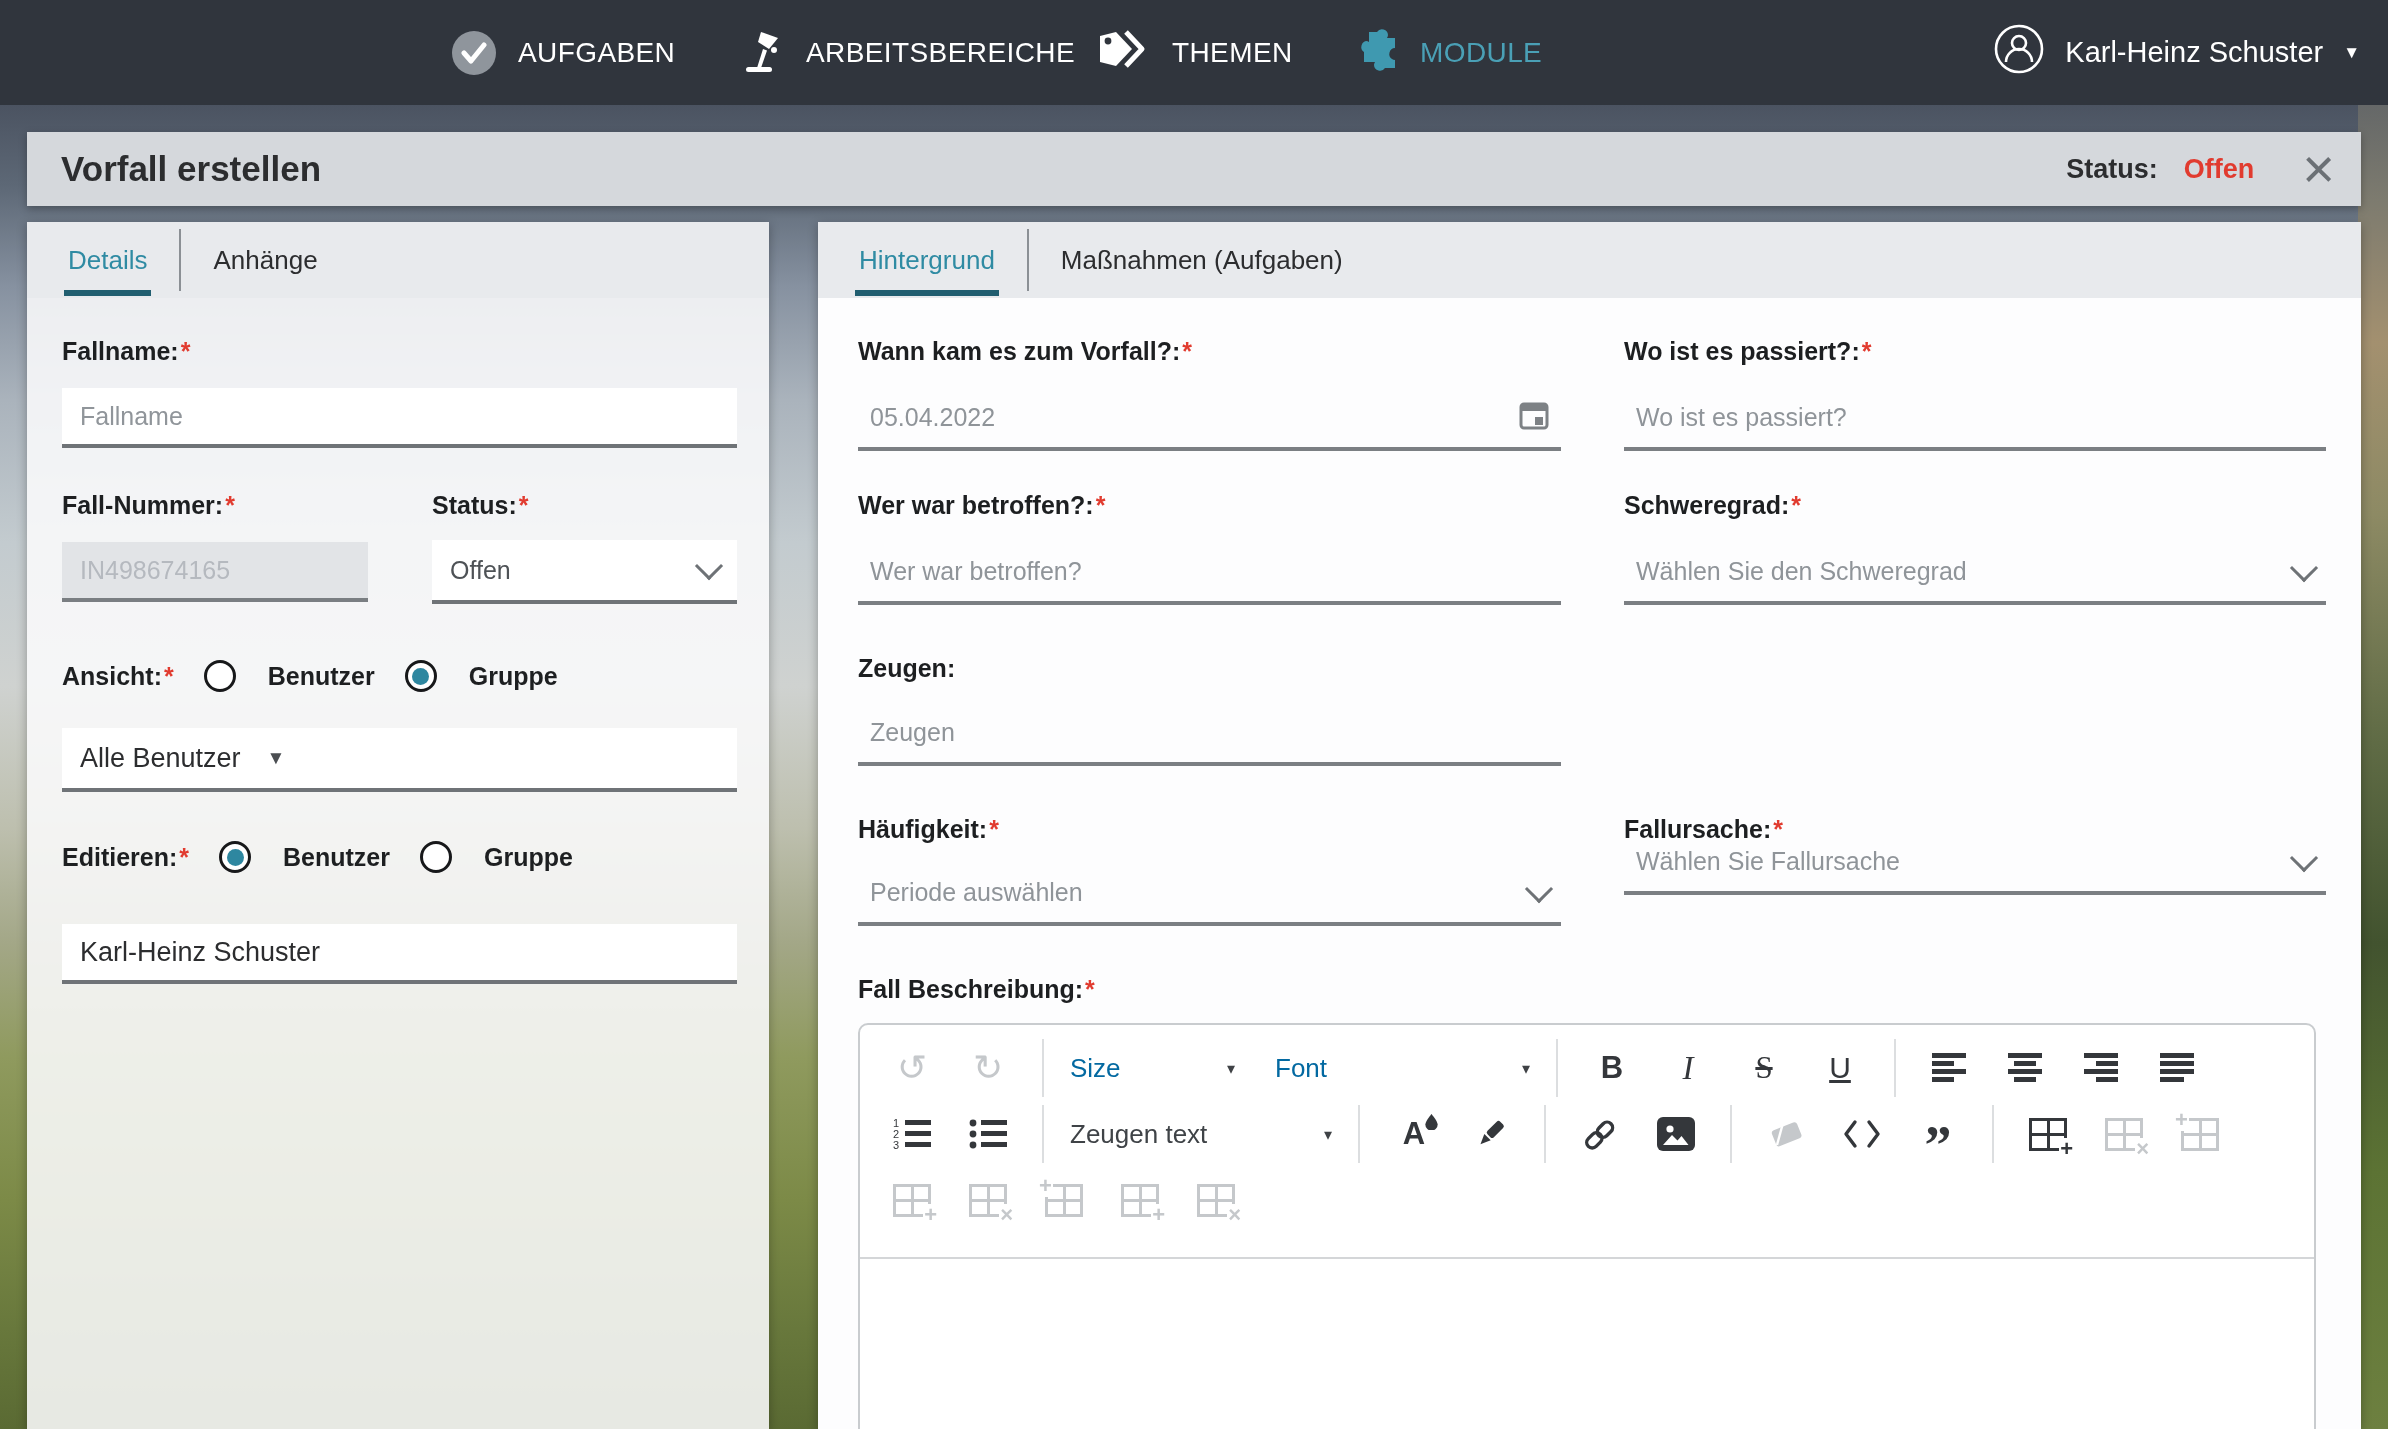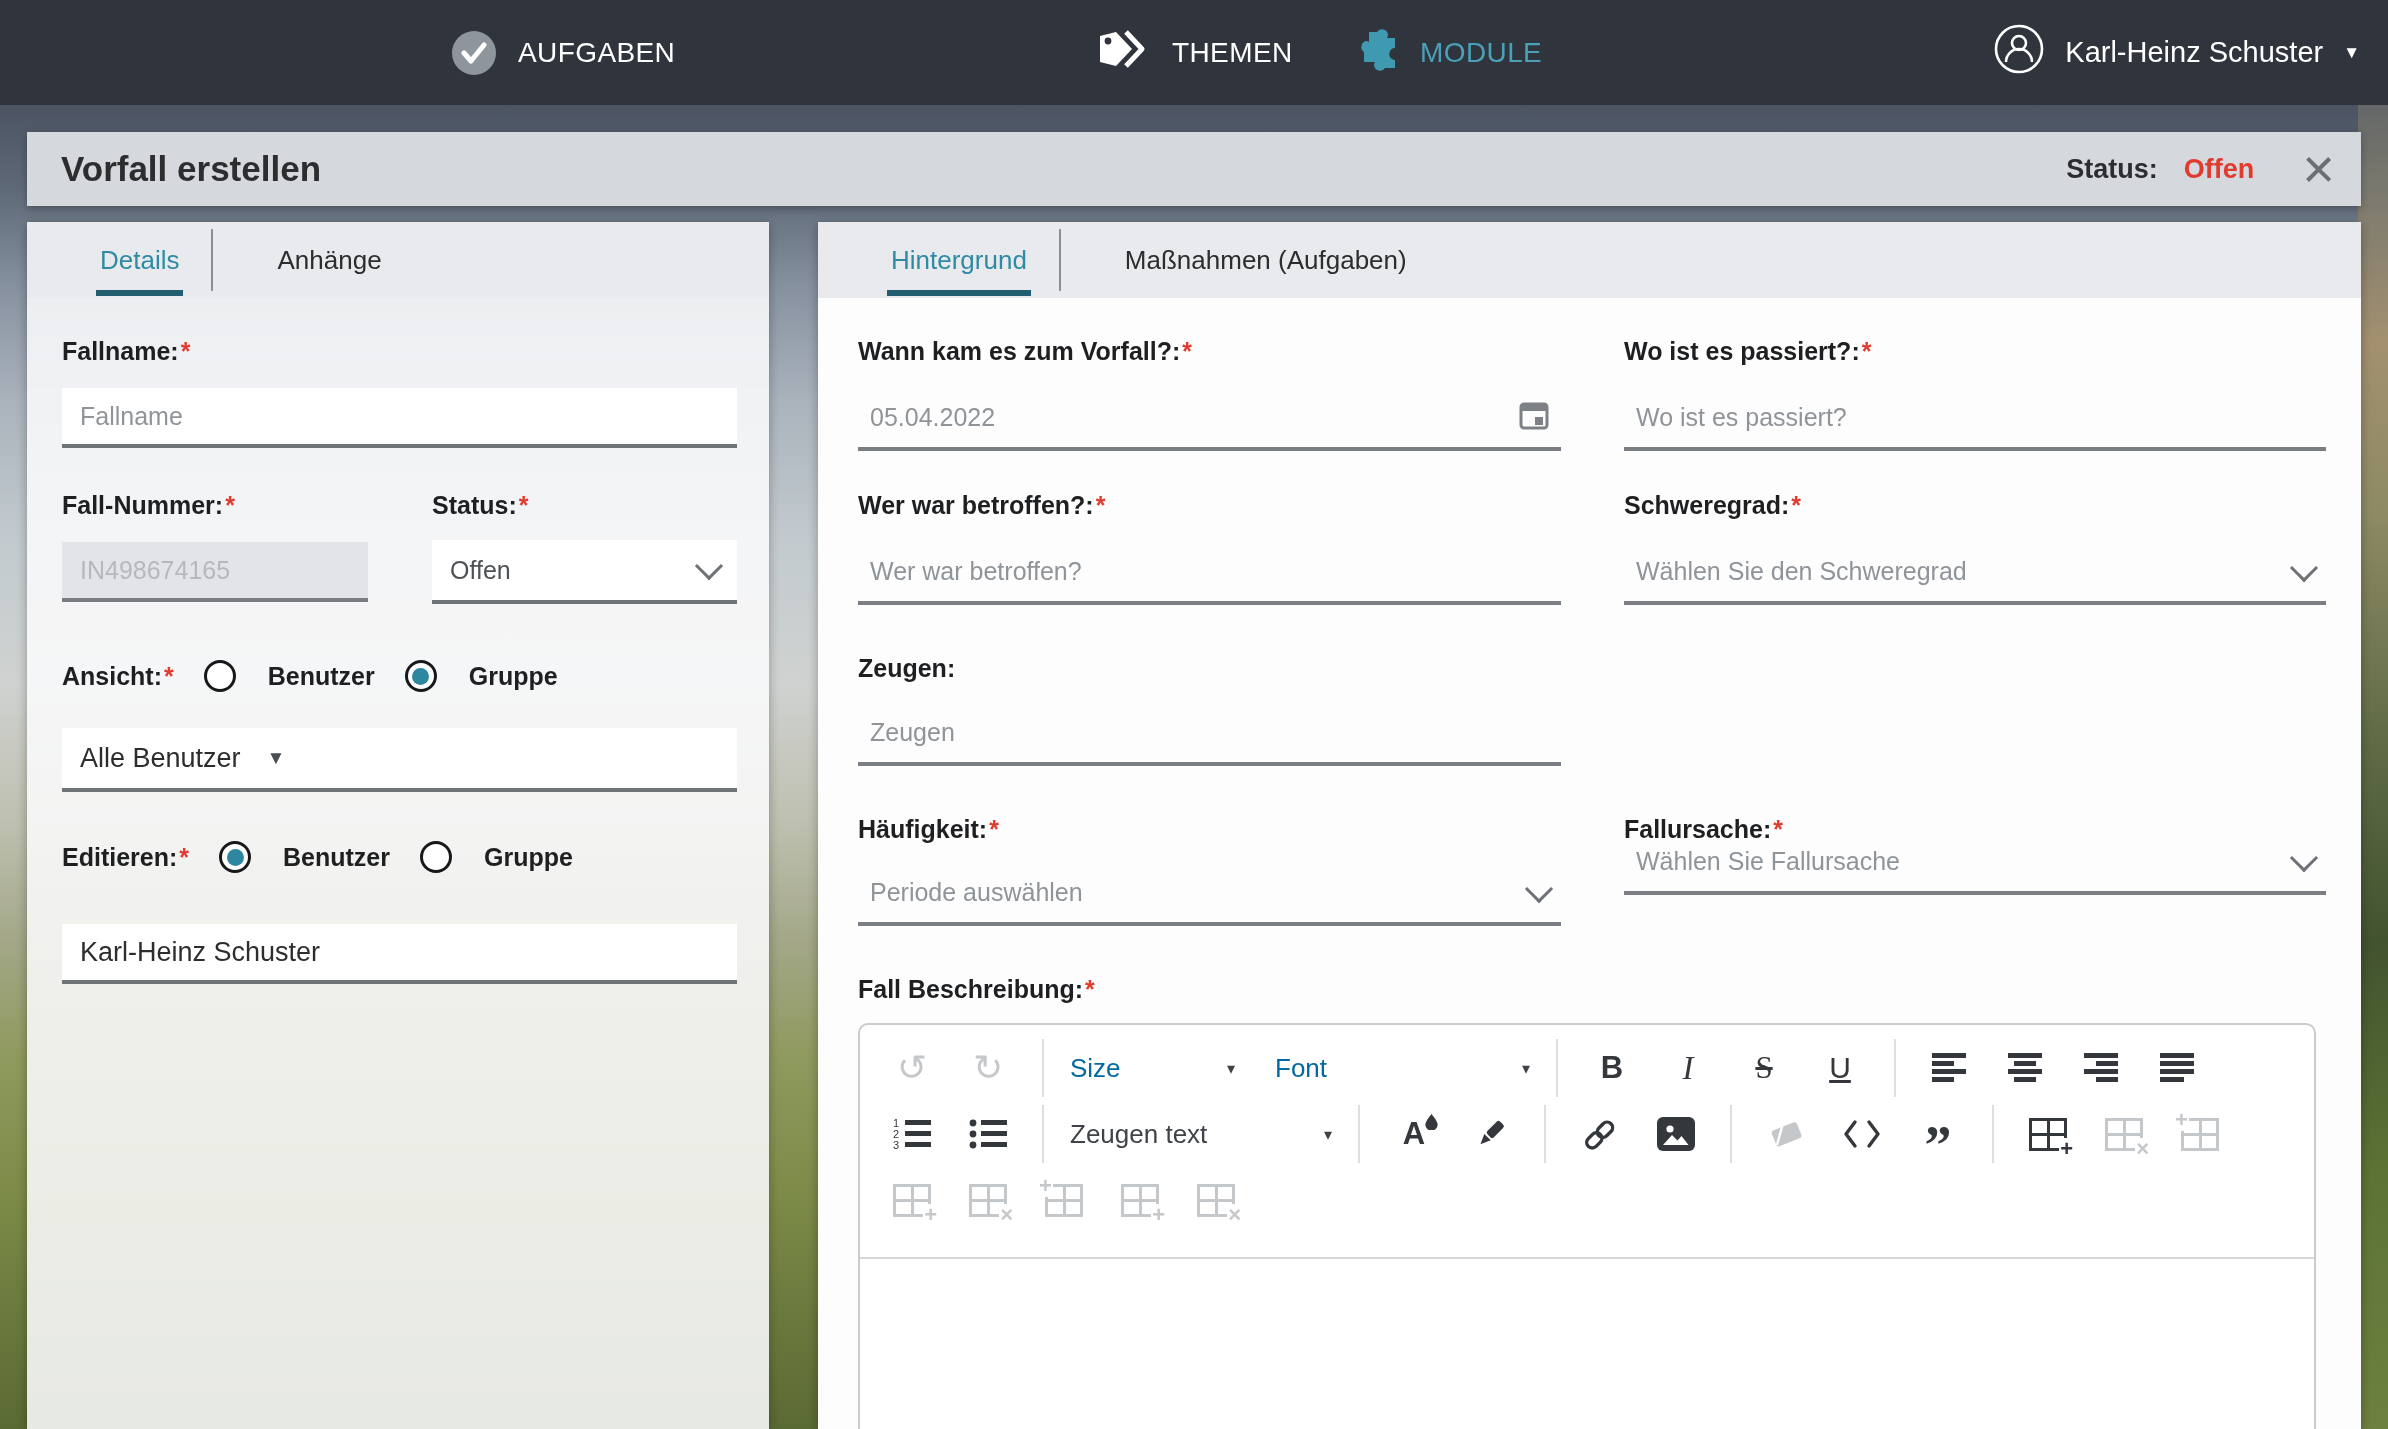--- a/index.html
+++ b/index.html
@@ -31,21 +31,21 @@
   .tb-status-label{font-size:27px;font-weight:700;color:#2c2d2f;}
   .tb-status-value{font-size:27px;font-weight:700;color:#e13b2f;}
   .close-x{font-size:56px;font-weight:300;color:#6b7075;line-height:46px;margin-left:22px;cursor:pointer;}
   
   .panel{position:absolute;top:222px;bottom:0;box-shadow:0 3px 10px rgba(0,0,0,.3);}
   .left-panel{left:27px;width:742px;background:rgba(250,251,252,.88);}
   .right-panel{left:818px;width:1543px;background:#fdfdfe;}
   .panel-hdr{position:absolute;left:0;top:0;width:100%;height:76px;background:#e8eaed;}
   .tabs{position:absolute;left:35px;top:0;height:76px;display:flex;align-items:center;}
   .tab{position:relative;font-size:26px;color:#2c2d2f;padding:8px 6px;height:76px;
-    display:flex;align-items:center;cursor:pointer;margin-left:32px;}
+    display:flex;align-items:center;cursor:pointer;}
   .tab.active{color:#2f8ba3;}
   .tab.active::after{content:"";position:absolute;left:2px;right:2px;bottom:10px;height:6px;background:#215e70;}
   .tab-sep{width:2px;height:62px;background:#8b9095;margin:0 26px;align-self:center;}
   
   .lbl{position:absolute;font-size:25px;font-weight:700;color:#1d1f21;white-space:nowrap;}
   .req{color:#e13b2f;margin-left:2px;font-weight:700;}
   .fld{position:absolute;height:60px;background:#fff;border:none;border-bottom:4px solid #6f7377;
     font-family:"Liberation Sans",sans-serif;font-size:25px;color:#3f4246;padding:0 18px;box-sizing:border-box;outline:none;}
   .fld::placeholder{color:#90959a;opacity:1;}
   .fld.disabled{background:#e2e4e7;color:#b5b9bf;border-bottom-color:#7a7e82;}
@@ -102,20 +102,33 @@
 
   <header class="nav">
     <div class="nav-item ni-aufgaben">
       <span class="check-badge">
         <svg width="26" height="24" viewBox="0 0 26 24">
             <polyline points="3,12 10,20 23,4" fill="none" stroke="#fff" stroke-width="5" stroke-linecap="round" stroke-linejoin="round"></polyline>
           </svg>
       </span>
       <span>AUFGABEN</span>
     </div>
+    <div class="nav-item ni-arbeitsbereiche">
+      <span>
+        <svg width="44" height="46" viewBox="0 0 44 46">
+          <g fill="#fff">
+            <rect x="6" y="41" width="26" height="5" rx="2.5"></rect>
+            <path d="M17 42 L23 23 L27 24.5 L21 42 Z"></path>
+            <path d="M21 6 L38 12 L29 23 L18 16 Z"></path>
+            <circle cx="34" cy="24" r="3"></circle>
+          </g>
+        </svg>
+      </span>
+      <span>ARBEITSBEREICHE</span>
+    </div>
     <div class="nav-item ni-themen">
       <span>
         <svg width="52" height="42" viewBox="0 0 52 42">
           <path d="M2 8 L18 4 L34 21 L18 38 L2 34 Z" fill="#fff"></path>
           <circle cx="10" cy="13" r="3.4" fill="#30353d"></circle>
           <path d="M28 4 L44 21 L28 38" fill="none" stroke="#fff" stroke-width="5" stroke-linejoin="round"></path>
         </svg>
       </span>
       <span>THEMEN</span>
     </div>

